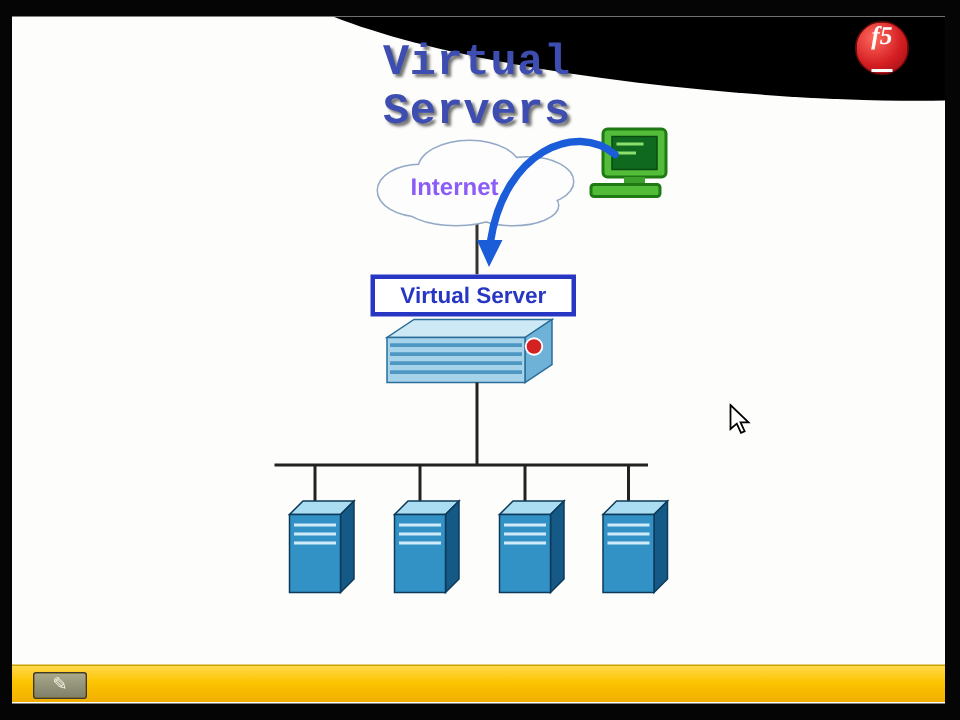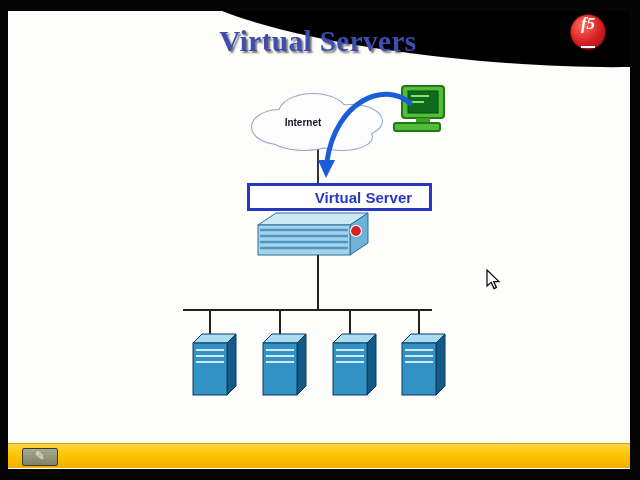--- a/index.html
+++ b/index.html
@@ -8,44 +8,44 @@
     font-family:"Liberation Sans", sans-serif;
   }
   .frame{position:absolute;left:0;top:0;width:640px;height:480px;background:#050505;}
   .slide{
     position:absolute;left:8px;top:11px;width:622px;height:458px;
     background:#fdfdfb;overflow:hidden;
   }
   .swoosh{position:absolute;left:0;top:0;width:622px;height:70px;display:block;}
   .slide-title{
     position:absolute;left:198px;top:14px;width:224px;text-align:center;
-    font-family:Liberation Serif, serif;font-weight:bold;font-size:29px;
+    font-family:Liberation Mono, monospace;font-weight:bold;font-size:29px;
     color:#3d4db0;text-shadow:2px 2px 2px rgba(0,0,0,0.55);
     letter-spacing:0.5px;z-index:5;
   }
   .f5-logo{
     position:absolute;left:562px;top:3px;width:34px;height:34px;border-radius:50%;
     background:radial-gradient(circle at 35% 30%, #ff6a5e, #d51f23 55%, #9c0e12 95%);
     border:1px solid #6e0a0c;z-index:6;
     display:flex;align-items:center;justify-content:center;
   }
   .f5-logo span{
     color:#fff;font-family:"Liberation Serif", serif;font-style:italic;
     font-weight:bold;font-size:17px;line-height:1;
     border-bottom:2px solid #fff;padding-bottom:14px;transform:translateY(-1px);
   }
   .diagram{position:absolute;left:0;top:0;width:622px;height:458px;display:block;z-index:2;}
   .internet-label{
     position:absolute;left:250px;top:106px;width:90px;text-align:center;
-    font-weight:bold;font-size:10px;color:#0f172a;z-index:4;
+    font-weight:bold;font-size:16px;color:#8b5cf6;z-index:4;
   }
   .vs-box{
     position:absolute;left:239px;top:172px;width:131px;height:22px;
     background:#ffffff;border:3px solid #2737c4;z-index:4;
-    display:flex;align-items:center;justify-content:center;padding-left:48px;
+    display:flex;align-items:center;justify-content:center;
   }
   .vs-box span{font-weight:bold;font-size:15px;color:#2737c4;}
   .bottom-bar{
     position:absolute;left:0;top:432px;width:622px;height:24px;
     background:linear-gradient(#ffd84a,#fcc400 45%,#f1ae00);
     border-top:1px solid #caa000;z-index:5;
   }
   .pen-btn{
     position:absolute;left:14px;top:437px;width:34px;height:16px;z-index:6;
     background:linear-gradient(#a8a88c,#80806a);border:1px solid #3a3a30;border-radius:2px;

